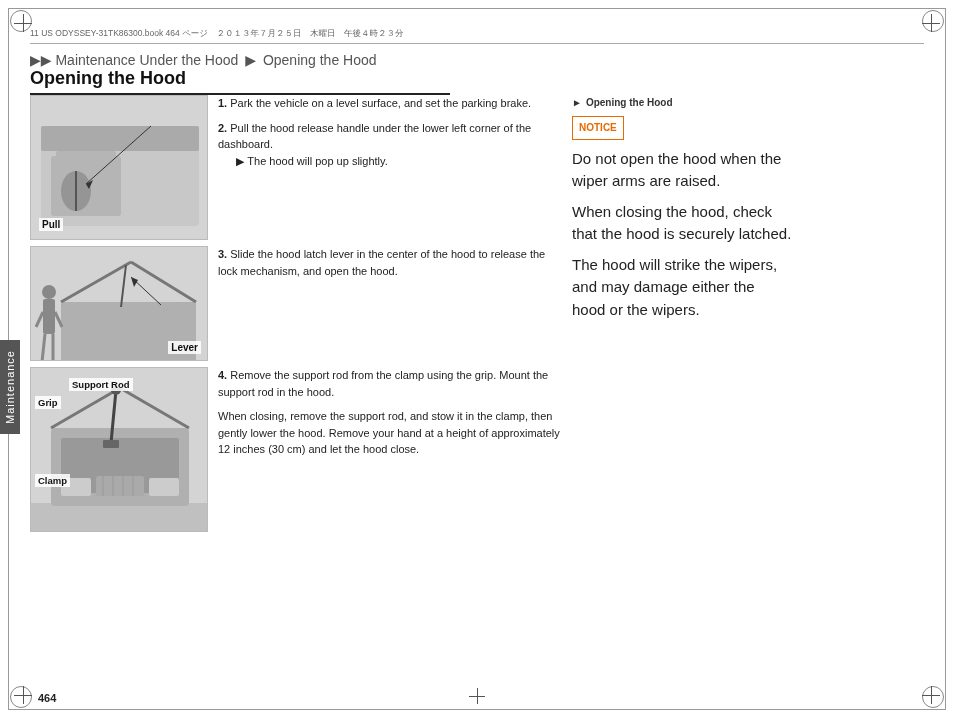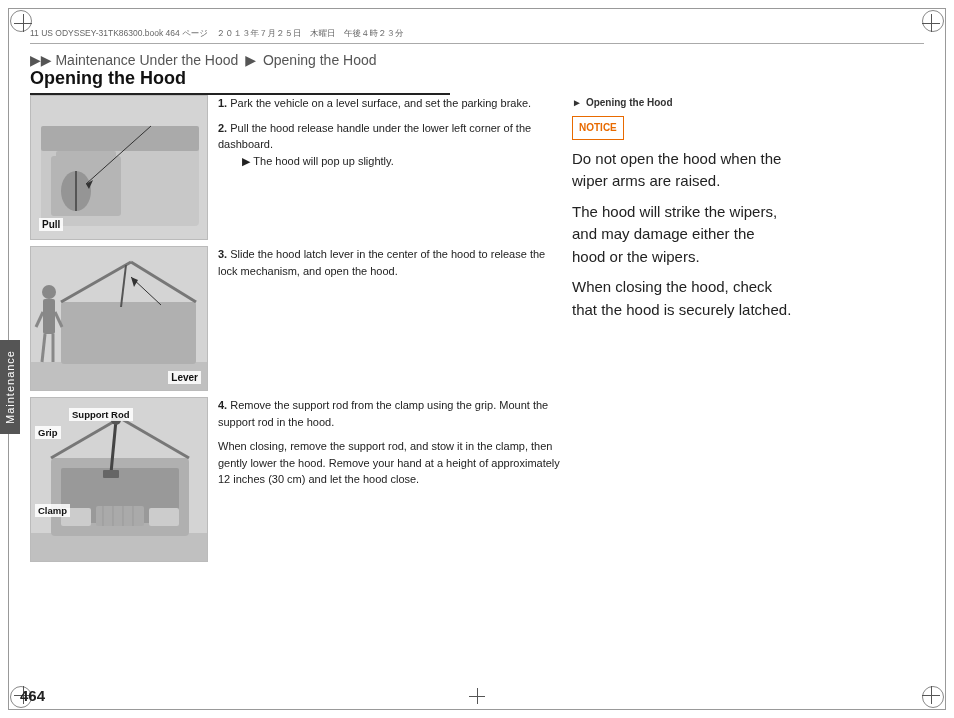--- a/index.html
+++ b/index.html
@@ -129,21 +129,21 @@
     }
 
     .img-box-1 {
       width: 178px;
       height: 145px;
       flex-shrink: 0;
     }
 
     .img-box-2 {
       width: 178px;
-      height: 145px;
+      height: 115px;
       flex-shrink: 0;
     }
 
     .img-box-3 {
       width: 178px;
       height: 165px;
       flex-shrink: 0;
     }
 
     
@@ -204,22 +204,22 @@
     .notice-text {
       font-size: 15px;
       line-height: 1.5;
       color: #222;
       margin-bottom: 8px;
     }
 
     
     .page-number {
       position: absolute;
-      bottom: 14px; left: 20px;
-      font-size: 15px;
+      bottom: 14px; left: 38px;
+      font-size: 11px;
       font-weight: bold;
     }
 
     
     .bottom-center-mark {
       position: absolute;
       bottom: 14px; left: 50%;
       transform: translateX(-50%);
       width: 16px; height: 16px;
     }
@@ -309,21 +309,21 @@
       </div>
 
       <div class="content-row-steps">
         <div class="step">
           <span class="step-num">1.</span>
           <span>Park the vehicle on a level surface, and set the parking brake.</span>
         </div>
         <div class="step">
           <span class="step-num">2.</span>
           <span>Pull the hood release handle under the lower left corner of the dashboard.</span>
-          <span class="step-arrow" style="margin-left:24px; display:block;">
+          <span class="step-arrow" style="margin-left:18px; display:block;">
             <span>▶</span>
             <span>The hood will pop up slightly.</span>
           </span>
         </div>
       </div>
     </div>
 
     <div class="content-row">
 
       <div class="img-box img-box-2" style="position:relative;">
@@ -412,21 +412,21 @@
 
   <div class="right-col">
     <div class="right-section-title">
       <span>►</span>
       <span>Opening the Hood</span>
     </div>
     <div class="notice-box">
       <span class="notice-label">NOTICE</span>
     </div>
     <div class="notice-text">Do not open the hood when the wiper arms are raised.</div>
+    <div class="notice-text">When closing the hood, check that the hood is securely latched.</div>
     <div class="notice-text">The hood will strike the wipers, and may damage either the hood or the wipers.</div>
-    <div class="notice-text">When closing the hood, check that the hood is securely latched.</div>
   </div>
 
 </div>
 
 <div class="page-number">464</div>
 
 <div class="bottom-center-mark"></div>
 
 </body></html>

